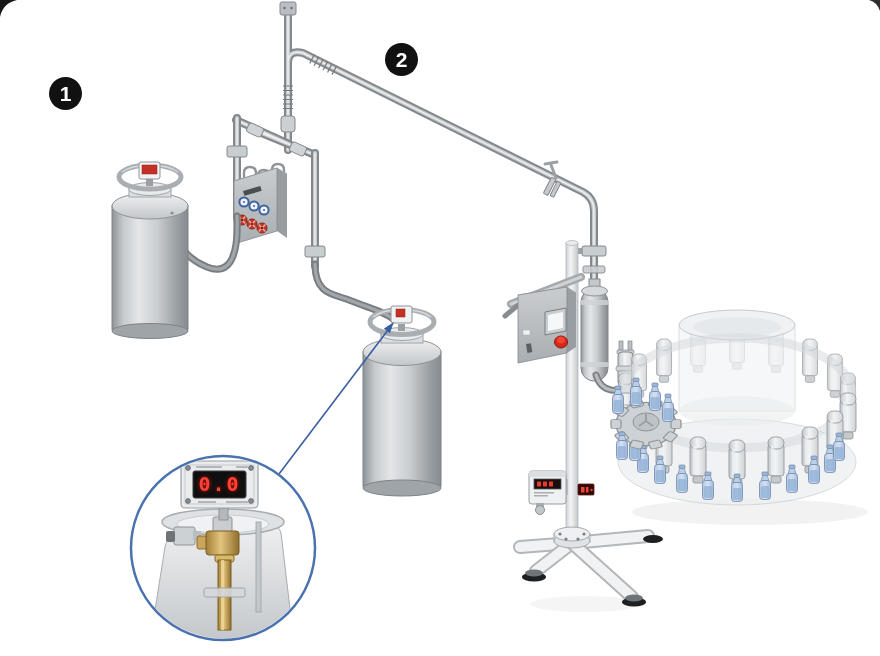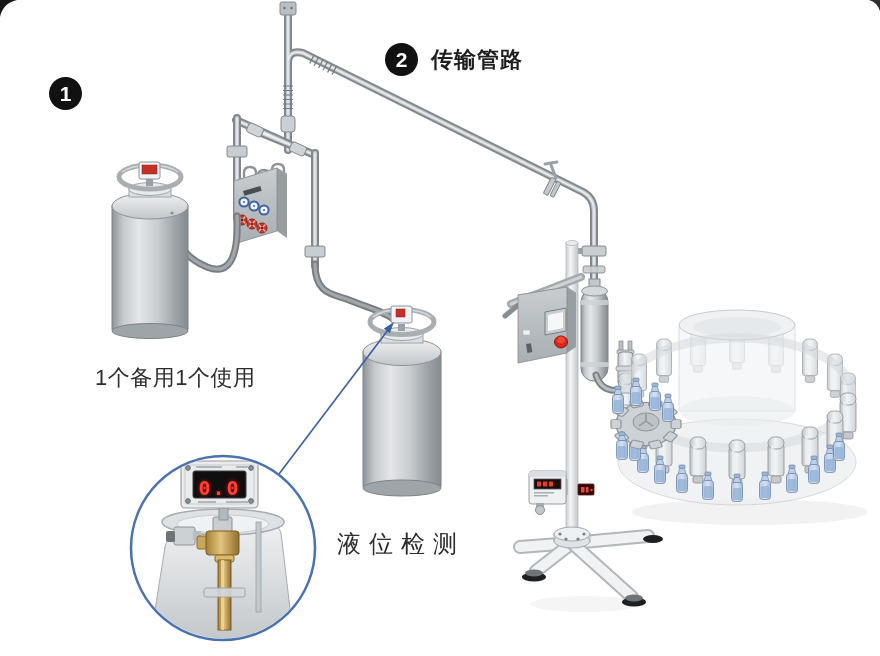--- a/index.html
+++ b/index.html
@@ -13,21 +13,21 @@
   .ho{stroke:#7d8286;stroke-width:7;}
   .hm{stroke:#b8bcbf;stroke-width:3.2;}
   .hd{stroke:#6d7276;stroke-width:7;stroke-dasharray:1.5 3.5;opacity:.28;}
   .step-row{position:absolute;display:flex;align-items:center;gap:13px;}
   .badge{width:33px;height:33px;border-radius:50%;background:#111111;color:#ffffff;
          font-weight:bold;font-size:21px;display:flex;align-items:center;justify-content:center;}
   .step-label{font-size:22px;color:#1f1f1f;font-weight:600;letter-spacing:1px;white-space:nowrap;}
   .note{position:absolute;color:#2d2d2d;font-weight:500;white-space:nowrap;}
   #note-standby{left:95px;top:363px;font-size:22px;letter-spacing:.5px;}
   #note-level{left:337px;top:528px;font-size:24px;letter-spacing:8px;}
-  #led-readout{position:absolute;left:193px;top:470px;width:53px;height:36px;
+  #led-readout{position:absolute;left:193px;top:470px;width:53px;height:28px;
       display:flex;align-items:center;justify-content:center;
       font-family:"DejaVu Sans Mono",monospace;font-weight:bold;font-size:20px;
       color:#ff4136;letter-spacing:2px;text-shadow:0 0 4px #c61306;}
 </style>
 </head>
 <body>
 
 <div id="stage">
 
 <svg id="art" width="880" height="656" viewBox="0 0 880 656">
@@ -415,20 +415,17 @@
     <path d="M880,0 H869 Q877,2 880,11 Z" fill="#161616" opacity=".9"></path>
   </g>
 </svg>
 
 <div class="step-row" style="left:49px;top:77px;">
   <div class="badge">1</div>
 </div>
 
 <div class="step-row" style="left:385px;top:43px;">
   <div class="badge">2</div>
-  <div class="step-label">传输管路</div>
 </div>
 
-<div class="note" id="note-standby">1个备用1个使用</div>
-<div class="note" id="note-level">液位检测</div>
 <div id="led-readout">0.0</div>
 
 </div>
 
 </body></html>

